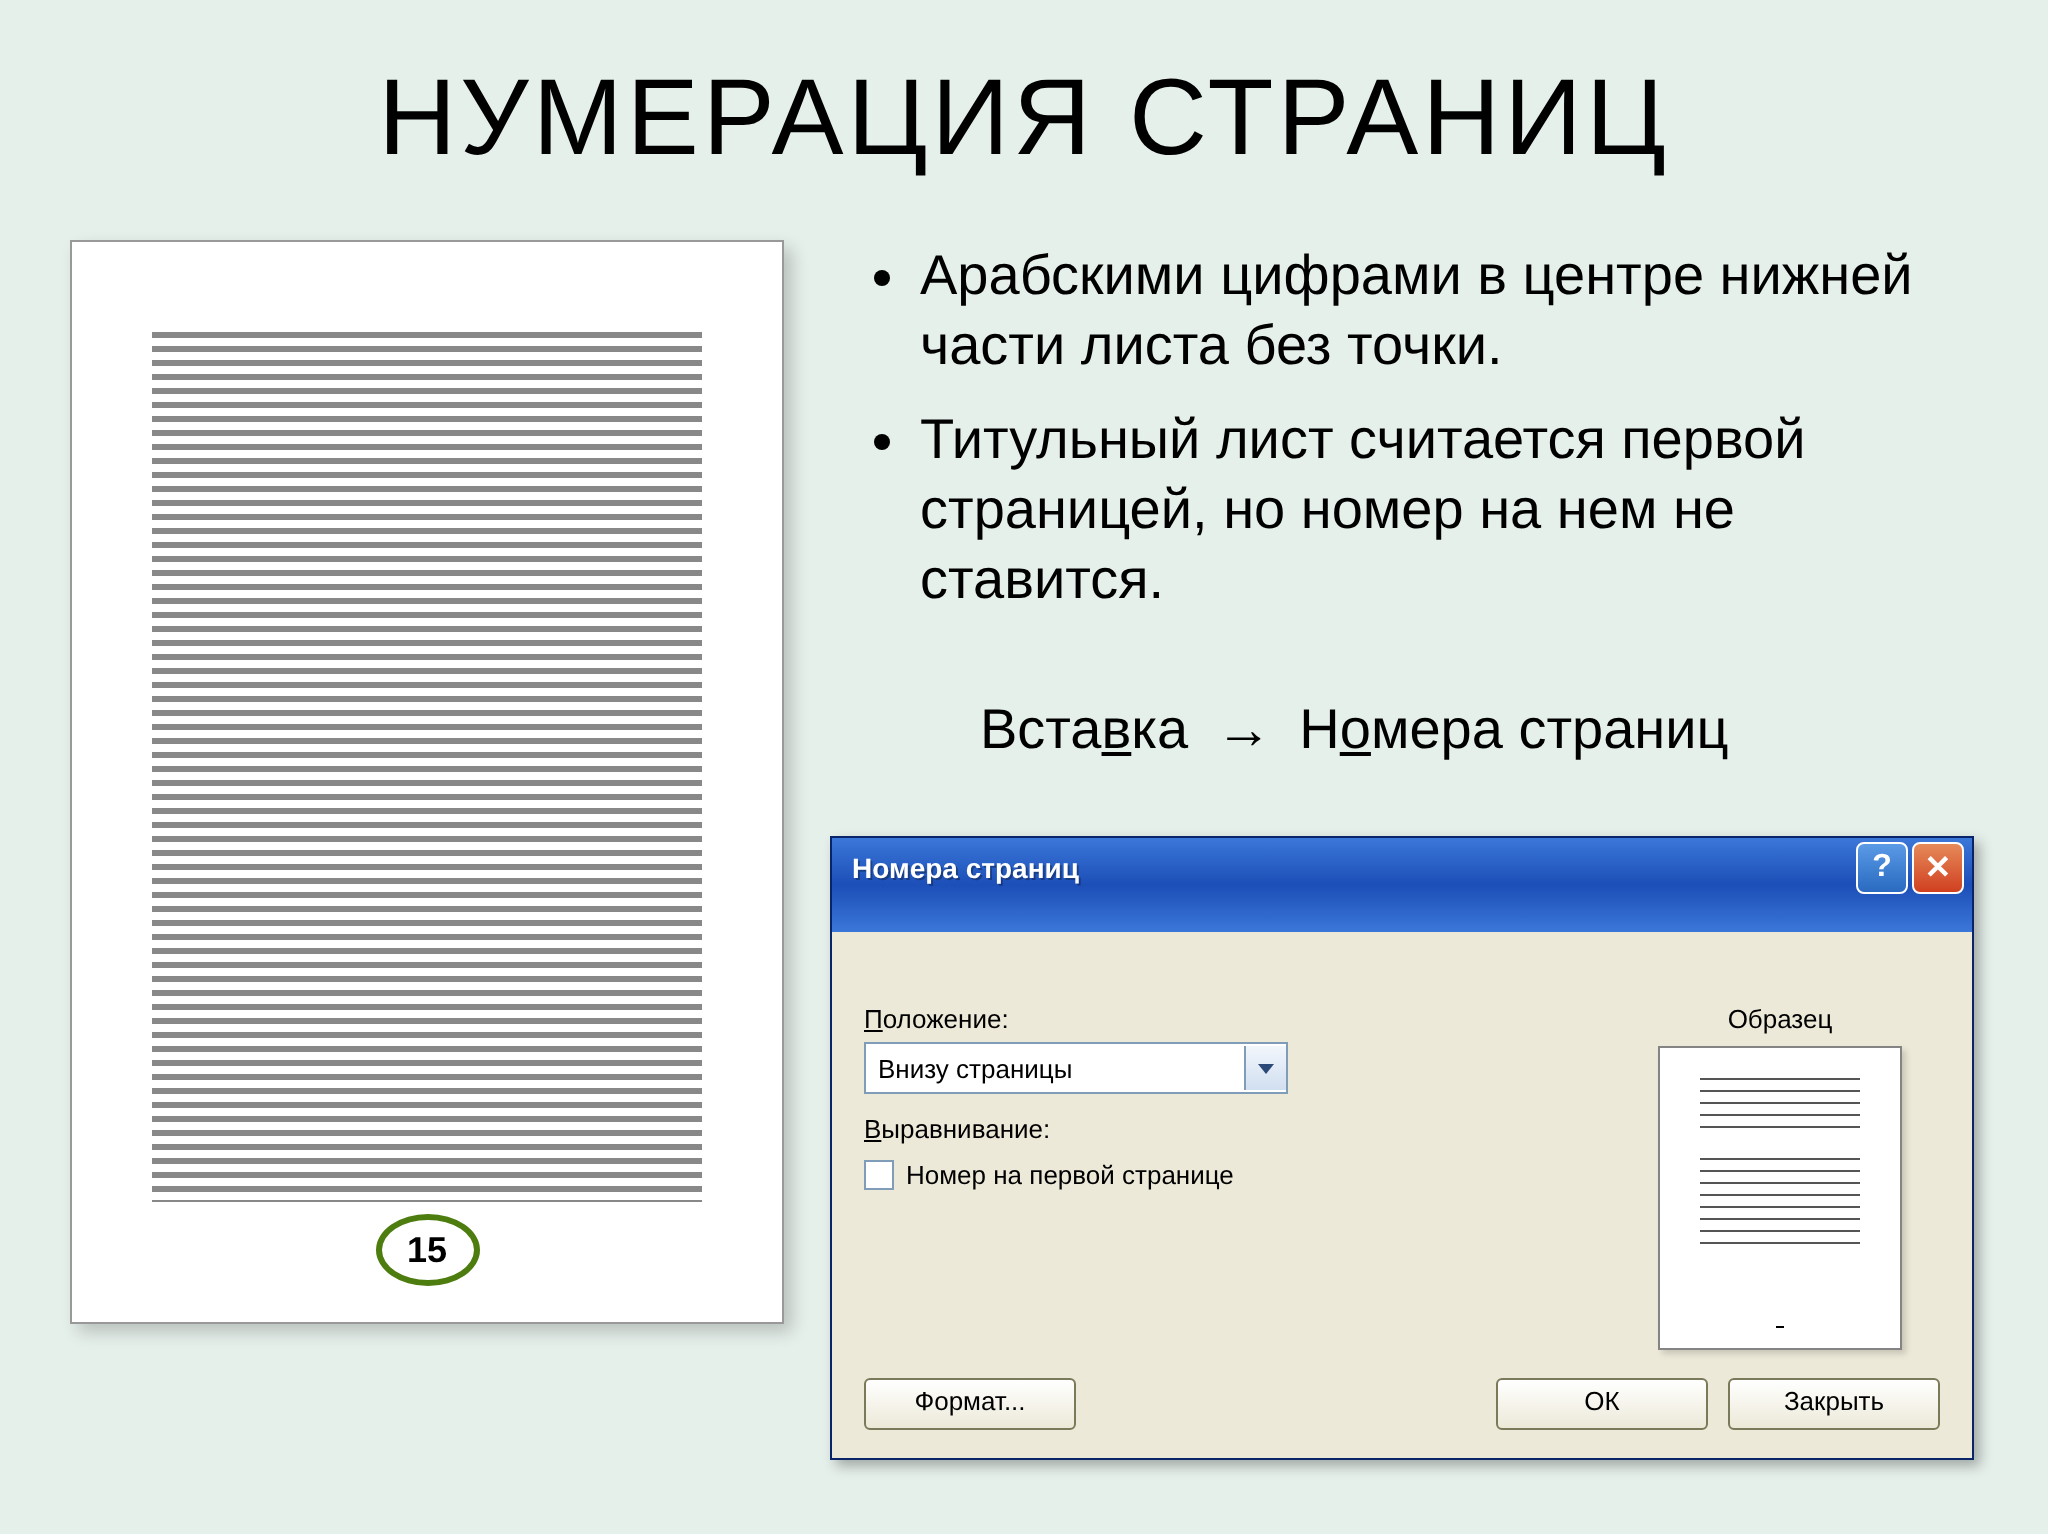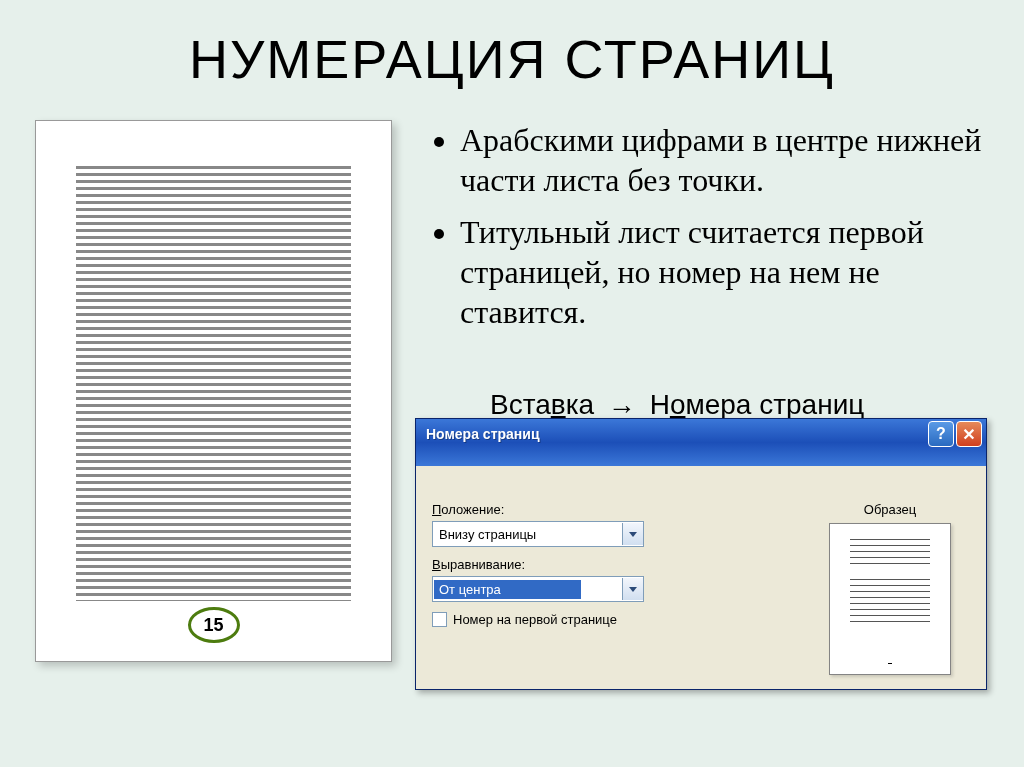--- a/index.html
+++ b/index.html
@@ -55,30 +55,29 @@
     align-items: center;
     justify-content: center;
     font-weight: bold;
     font-size: 18px;
   }
   .bullets {
     position: absolute;
     left: 430px;
     top: 120px;
     right: 28px;
-    font-size: 32px;
+    font-size: 28px;
     line-height: 1.25;
-    font-family: Liberation Serif, serif;
   }
   .bullets ul { margin: 0; padding-left: 30px; }
   .bullets li { margin-bottom: 12px; }
   .menu-hint {
     position: absolute;
     left: 490px;
-    top: 389px;
+    top: 349px;
     font-size: 28px;
   }
   .menu-hint .ul { text-decoration: underline; }
   .menu-hint .arrow { margin: 0 6px; }
 
   
   .dialog {
     position: absolute;
     left: 415px;
     top: 418px;
@@ -246,33 +245,36 @@
       <div class="label">
         <span class="ul">П</span><span>оложение:</span>
       </div>
       <div class="combo">
         <div class="combo-text">Внизу страницы</div>
         <div class="combo-arrow"></div>
       </div>
       <div class="label">
         <span class="ul">В</span><span>ыравнивание:</span>
       </div>
-      <div class="combo selected">
-        <div class="combo-text">От центра</div>
-        <div class="combo-arrow"></div>
-      </div>
       <div class="checkbox-row">
         <div class="checkbox-box"></div>
         <span>
           <span class="ul">Н</span><span>омер на первой странице</span>
         </span>
       </div>
     </div>
     <div class="col-right">
       <div class="label" style="text-align:center;">Образец</div>
       <div class="preview-box">
         <div class="preview-lines p1"></div>
         <div class="preview-lines p2"></div>
         <div class="preview-pgnum"></div>
       </div>
     </div>
   </div>
+  <div class="button-row">
+    <div class="btn format">
+      <span>Фор</span><span class="ul">м</span><span>ат...</span>
+    </div>
+    <div class="btn">ОК</div>
+    <div class="btn">Закрыть</div>
+  </div>
 </div>
 
 </body></html>

